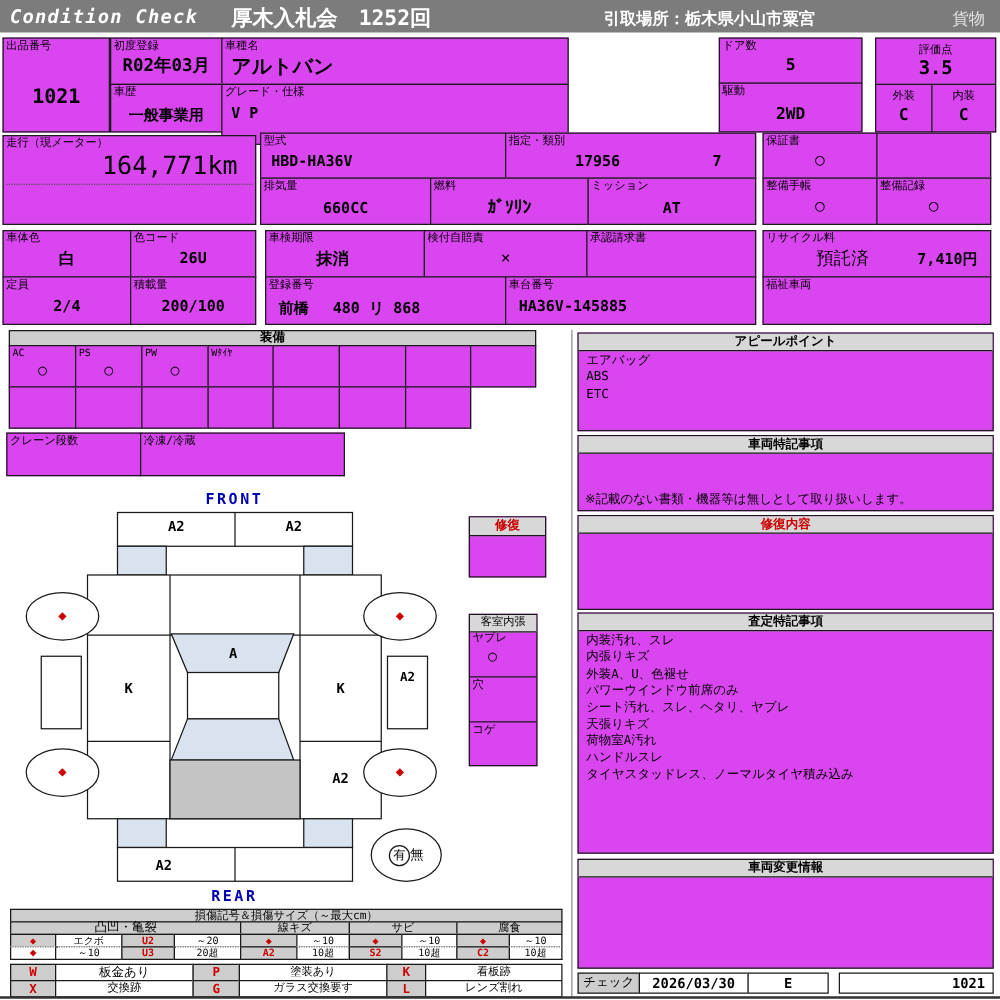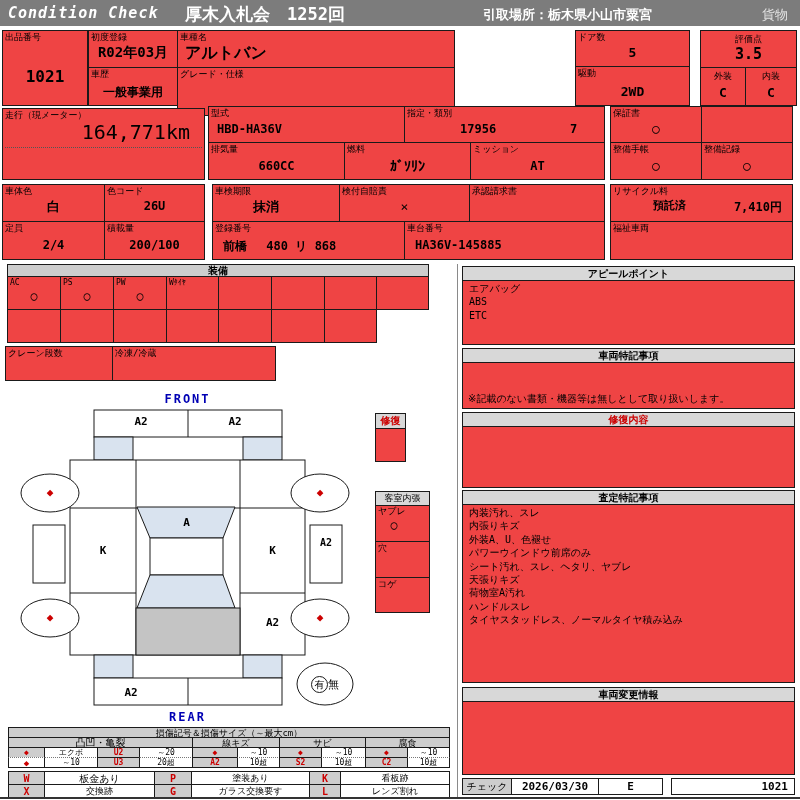--- a/index.html
+++ b/index.html
@@ -1,19 +1,19 @@
 <!DOCTYPE html>
 <html><head>
 <meta charset="utf-8">
 <style>
   html,body{margin:0;padding:0;background:#fff;}
   .page{position:relative;width:800px;height:800px;background:#fff;overflow:hidden;
         font-family:"DejaVu Sans Mono","DejaVu Sans",monospace;color:#000;}
   .abs{position:absolute;box-sizing:border-box;}
-  .box{position:absolute;box-sizing:border-box;border:1px solid #1a1a1a;background:#ef4444;}
+  .box{position:absolute;box-sizing:border-box;border:1px solid #1a1a1a;background:#d946ef;}
   .lbl{position:absolute;top:1px;left:2px;font-size:9px;line-height:10px;white-space:nowrap;}
   .val{position:absolute;left:0;right:0;text-align:center;font-weight:bold;white-space:nowrap;font-size:13px;}
   .vleft{text-align:left;}
   .hdr{position:absolute;left:0;right:0;top:0;height:13px;background:#d8d8d8;border-bottom:1px solid #1a1a1a;
        text-align:center;font-size:10px;line-height:13px;font-weight:bold;white-space:nowrap;}
   .cell{position:absolute;box-sizing:border-box;border:1px solid #1a1a1a;background:#fff;text-align:center;white-space:nowrap;}
   .gray{background:#cdcdcd;}
   .red{color:#cc0000;}
   .blue{color:#0000b4;}
   .lines{position:absolute;left:6px;right:4px;top:15px;font-size:10px;line-height:13.4px;white-space:nowrap;}
@@ -42,20 +42,21 @@
   <div class="box" style="left:88px;top:67px;width:90px;height:39px;">
     <span class="lbl">車歴</span>
     <div class="val" style="top:16px;font-size:12px;">一般事業用</div>
   </div>
   <div class="box" style="left:177px;top:30px;width:278px;height:38px;">
     <span class="lbl">車種名</span>
     <div class="val vleft" style="top:12px;left:7px;font-size:16px;">アルトバン</div>
   </div>
   <div class="box" style="left:177px;top:67px;width:278px;height:49px;">
     <span class="lbl">グレード・仕様</span>
+    <div class="val vleft" style="top:15px;left:7px;font-size:12px;">V P</div>
   </div>
   <div class="box" style="left:575px;top:30px;width:115px;height:37px;">
     <span class="lbl">ドア数</span>
     <div class="val" style="top:14px;">5</div>
   </div>
   <div class="box" style="left:575px;top:66px;width:115px;height:40px;">
     <span class="lbl">駆動</span>
     <div class="val" style="top:17px;">2WD</div>
   </div>
   <div class="box" style="left:700px;top:30px;width:97px;height:76px;">
@@ -142,21 +143,21 @@
   <div class="box" style="left:212px;top:221px;width:193px;height:39px;">
     <span class="lbl">登録番号</span>
     <div class="val vleft" style="top:16px;left:10px;font-size:12px;">前橋　 480 リ  868</div>
   </div>
   <div class="box" style="left:404px;top:221px;width:201px;height:39px;">
     <span class="lbl">車台番号</span>
     <div class="val vleft" style="top:16px;left:10px;font-size:12px;">HA36V-145885</div>
   </div>
   <div class="box" style="left:610px;top:184px;width:183px;height:38px;">
     <span class="lbl">リサイクル料</span>
-    <span class="abs" style="left:42px;top:13px;font-size:11px;font-weight:bold;">預託済</span>
+    <span class="abs" style="left:42px;top:13px;font-size:14px;font-weight:normal;">預託済</span>
     <span class="abs" style="right:10px;top:14px;font-size:12px;font-weight:bold;">7,410円</span>
   </div>
   <div class="box" style="left:610px;top:221px;width:183px;height:39px;">
     <span class="lbl">福祉車両</span>
   </div>
 
   <div class="cell gray" style="left:7px;top:264px;width:422px;height:13px;font-size:10px;line-height:12px;font-weight:bold;">装備</div>
   <div class="box" style="left:7px;top:276px;width:54px;height:34px;">
     <span class="lbl" style="font-size:8px;">AC</span>
     <div class="val" style="top:12px;font-weight:normal;font-size:12px;">○</div>
@@ -231,21 +232,21 @@
   <div class="abs" style="left:96px;top:686px;width:70px;text-align:center;font-weight:bold;font-size:11px;">A2</div>
   <div class="abs blue" style="left:110px;top:710px;width:155px;text-align:center;font-weight:bold;font-size:12px;letter-spacing:2px;">REAR</div>
   <div class="abs red" style="left:40px;top:486px;width:20px;text-align:center;font-size:11px;">◆</div>
   <div class="abs red" style="left:310px;top:486px;width:20px;text-align:center;font-size:11px;">◆</div>
   <div class="abs red" style="left:40px;top:611px;width:20px;text-align:center;font-size:11px;">◆</div>
   <div class="abs red" style="left:310px;top:611px;width:20px;text-align:center;font-size:11px;">◆</div>
   <div class="abs" style="left:300px;top:676px;width:50px;text-align:center;font-size:10px;white-space:nowrap;">
     <span style="display:inline-block;width:15px;height:15px;line-height:15px;border:1px solid #1a1a1a;border-radius:50%;">有</span><span style="font-size:11px;">無</span>
   </div>
 
-  <div class="box" style="left:375px;top:413px;width:31px;height:49px;padding-left:20px;">
+  <div class="box" style="left:375px;top:413px;width:62px;height:49px;padding-left:20px;">
     <div class="hdr red" style="height:14px;line-height:14px;font-size:10px;">修復</div>
   </div>
 
   <div class="box" style="left:375px;top:491px;width:55px;height:122px;">
     <div class="hdr" style="height:13px;line-height:13px;font-size:9px;font-weight:normal;">客室内張</div>
     <div class="abs" style="left:0;right:17px;top:13px;height:36px;">
       <span class="lbl" style="font-size:9px;">ヤブレ</span>
       <div class="val" style="top:13px;font-weight:normal;font-size:12px;">○</div>
     </div>
     <div class="abs" style="left:0;right:0;top:49px;height:36px;border-top:1px solid #1a1a1a;">

